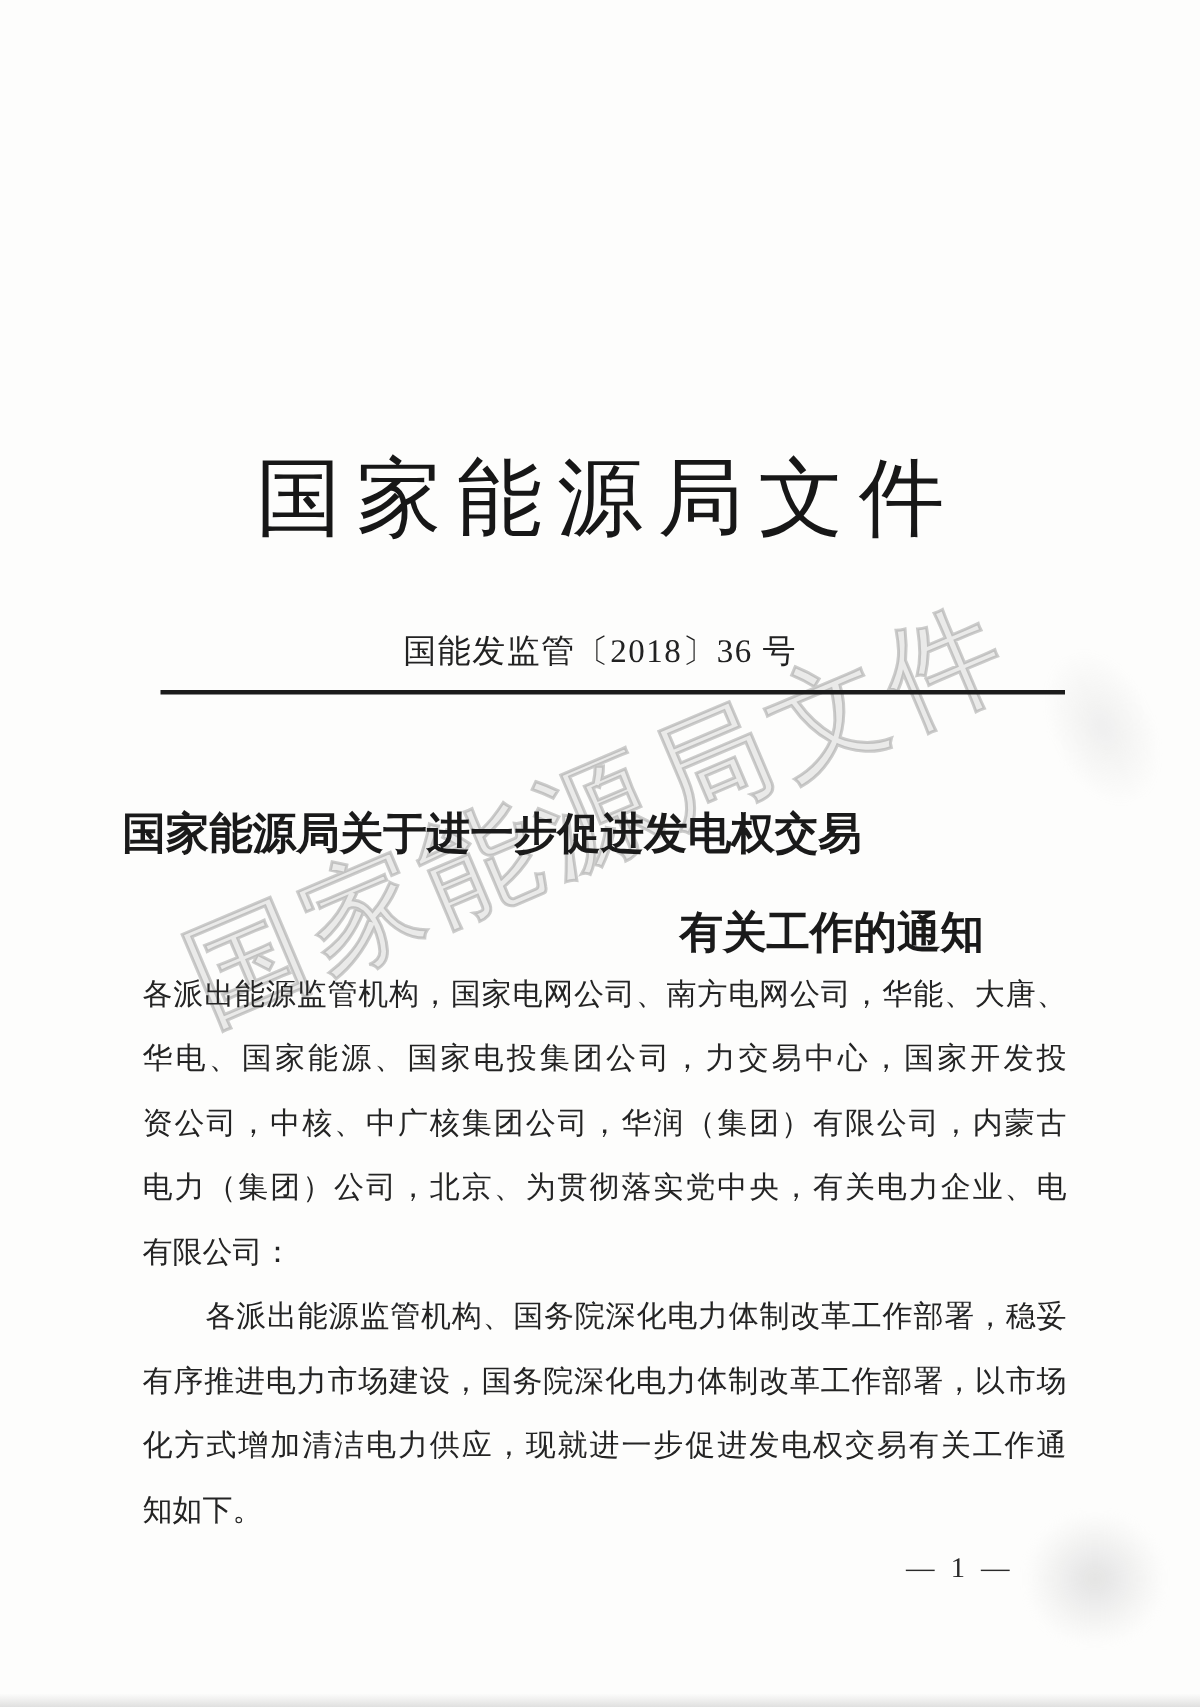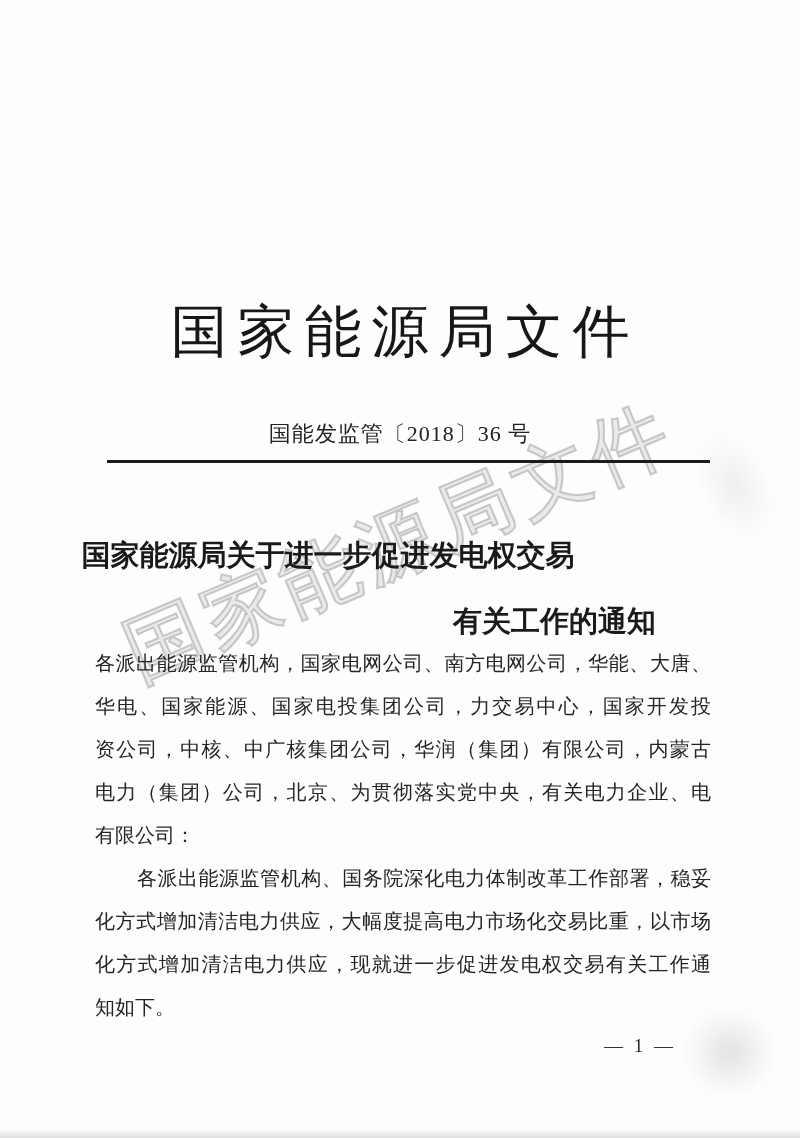--- a/index.html
+++ b/index.html
@@ -161,21 +161,21 @@
     </div>
 
     <div class="body-text">
       <div class="line">各派出能源监管机构，国家电网公司、南方电网公司，华能、大唐、</div>
       <div class="line">华电、国家能源、国家电投集团公司，力交易中心，国家开发投</div>
       <div class="line">资公司，中核、中广核集团公司，华润（集团）有限公司，内蒙古</div>
       <div class="line">电力（集团）公司，北京、为贯彻落实党中央，有关电力企业、电</div>
       <div class="line short">有限公司：</div>
 
       <div class="line indent">各派出能源监管机构、国务院深化电力体制改革工作部署，稳妥</div>
-      <div class="line">化方式增加清洁电力供应，大幅度提高电力市场化交易比重，以市场</div>
+      <div class="line">有序推进电力市场建设，国务院深化电力体制改革工作部署，以市场</div>
       <div class="line">化方式增加清洁电力供应，现就进一步促进发电权交易有关工作通</div>
       <div class="line short">知如下。</div>
     </div>
 
     <div class="page-number">— 1 —</div>
   </div>
 
   <div class="smudge-mid-right"></div>
   <div class="smudge-bottom-right"></div>
   <div class="bottom-band"></div>

